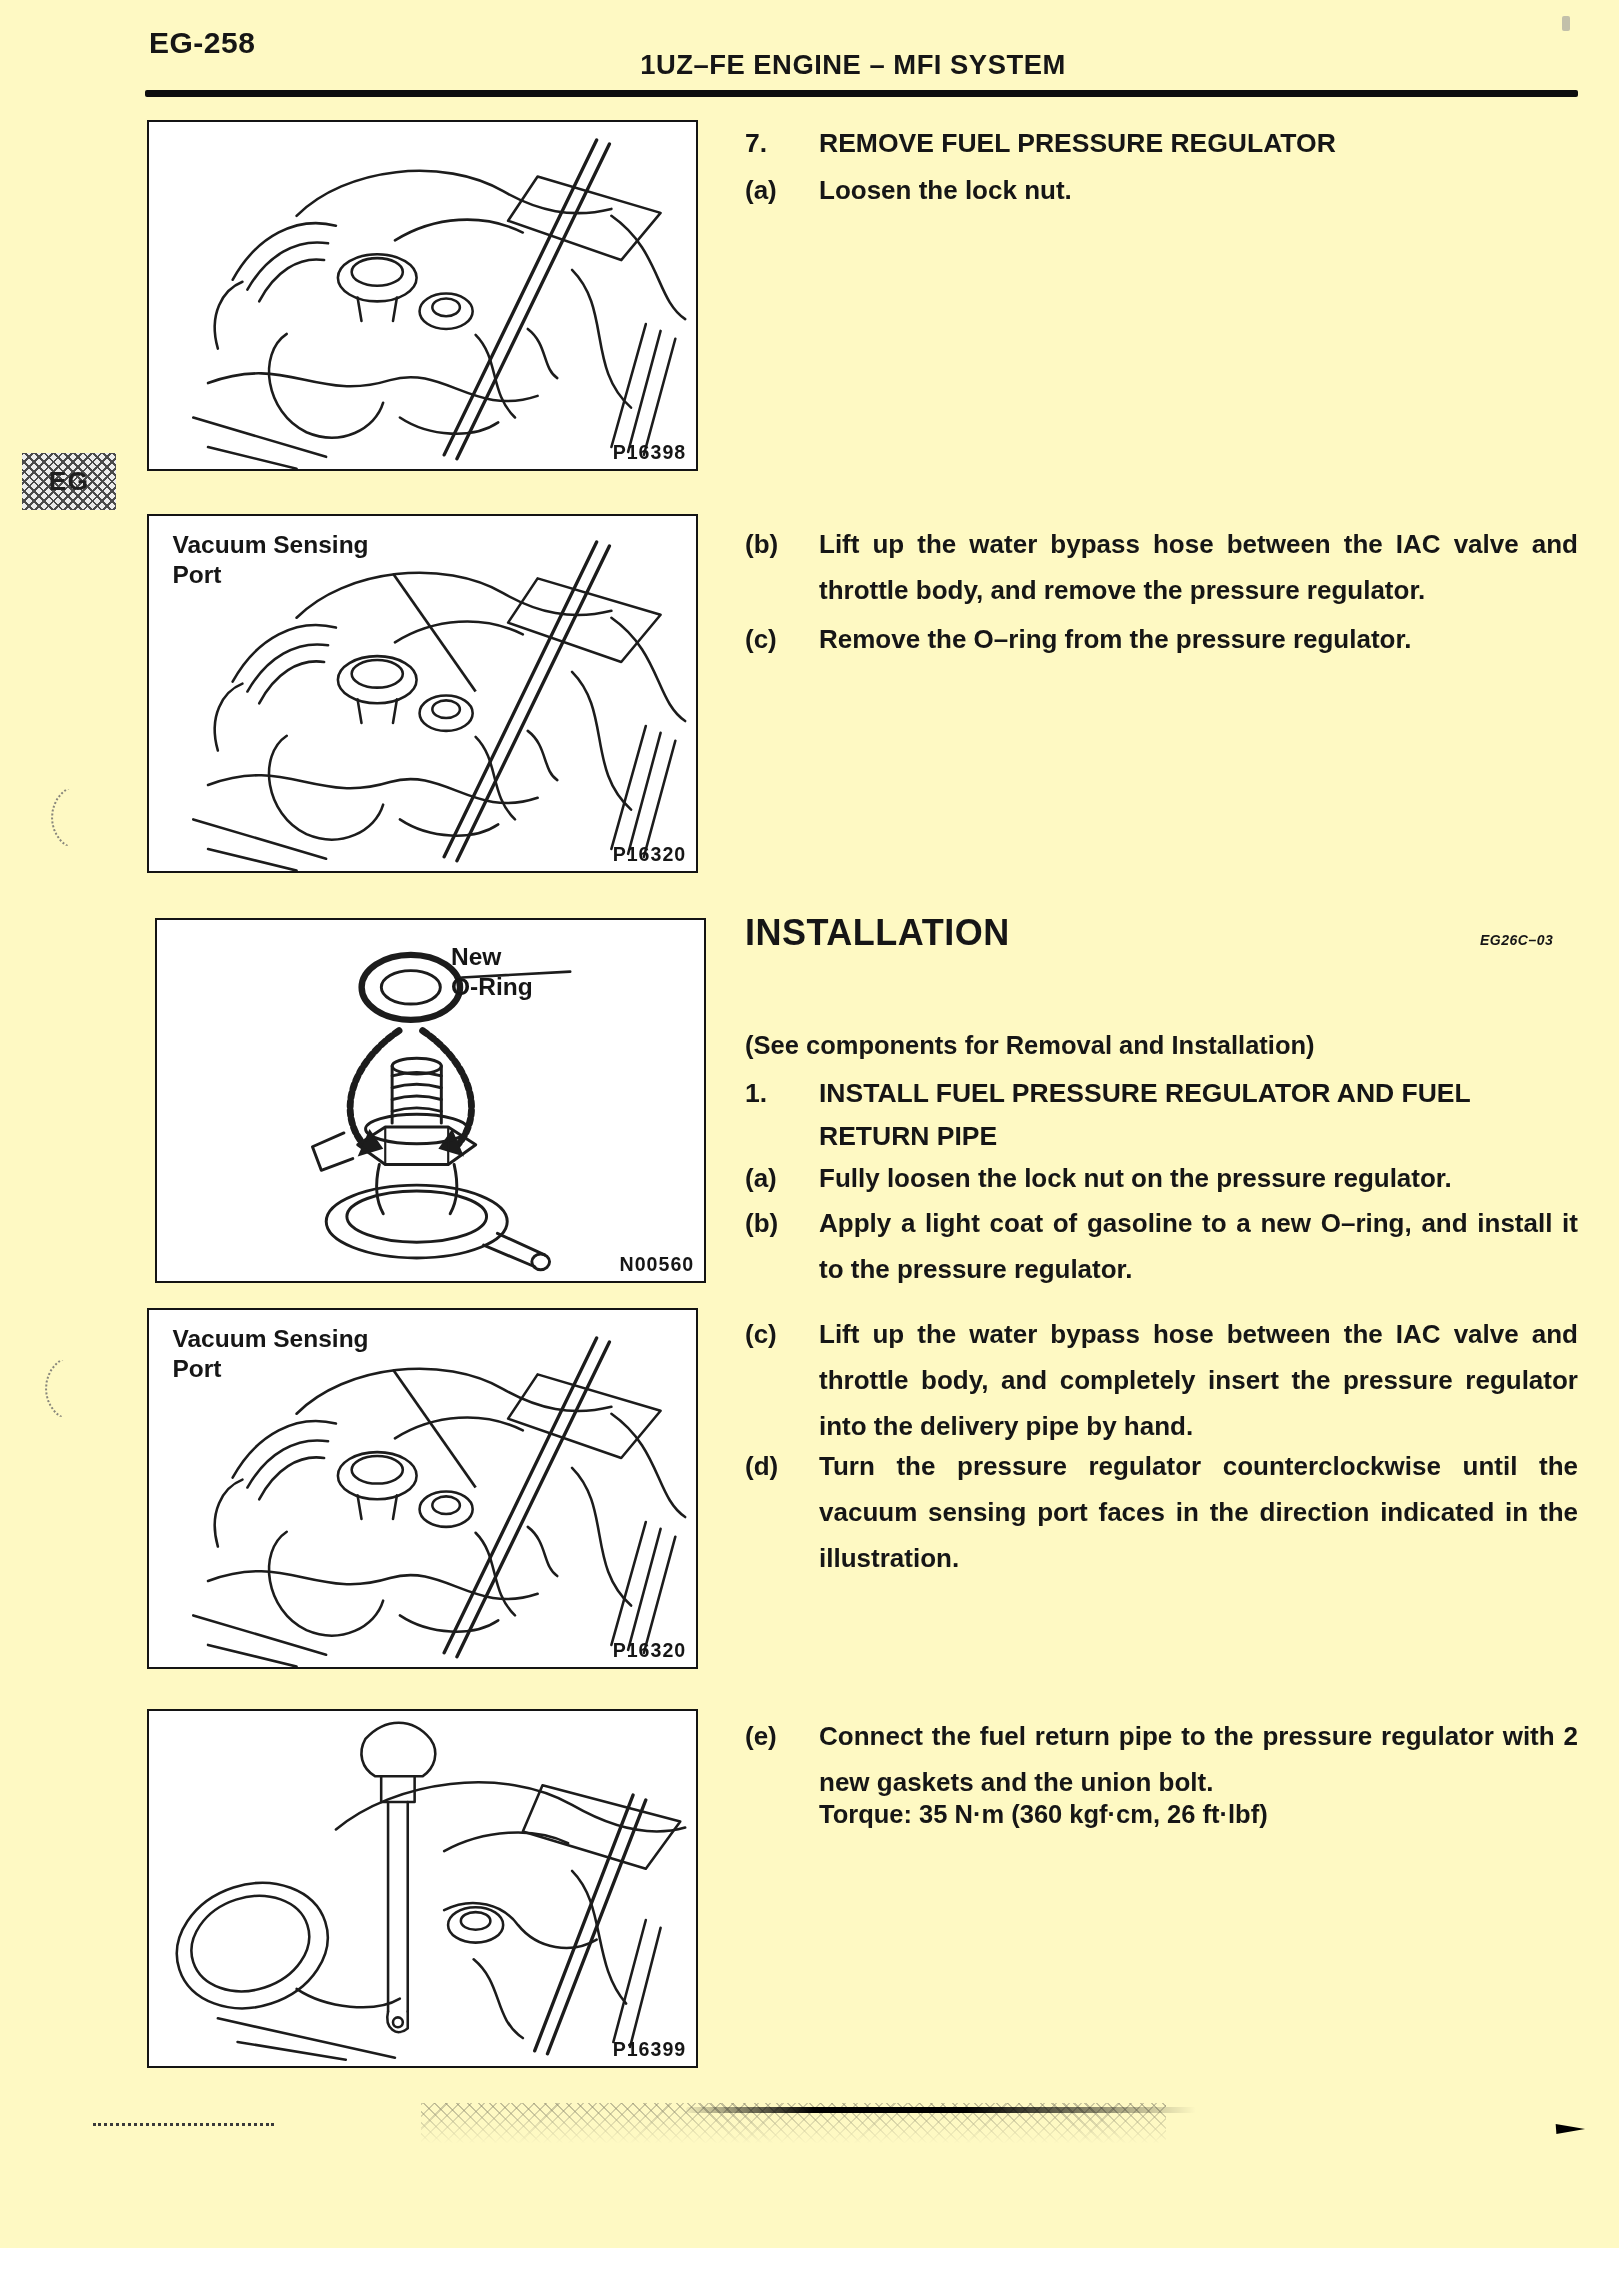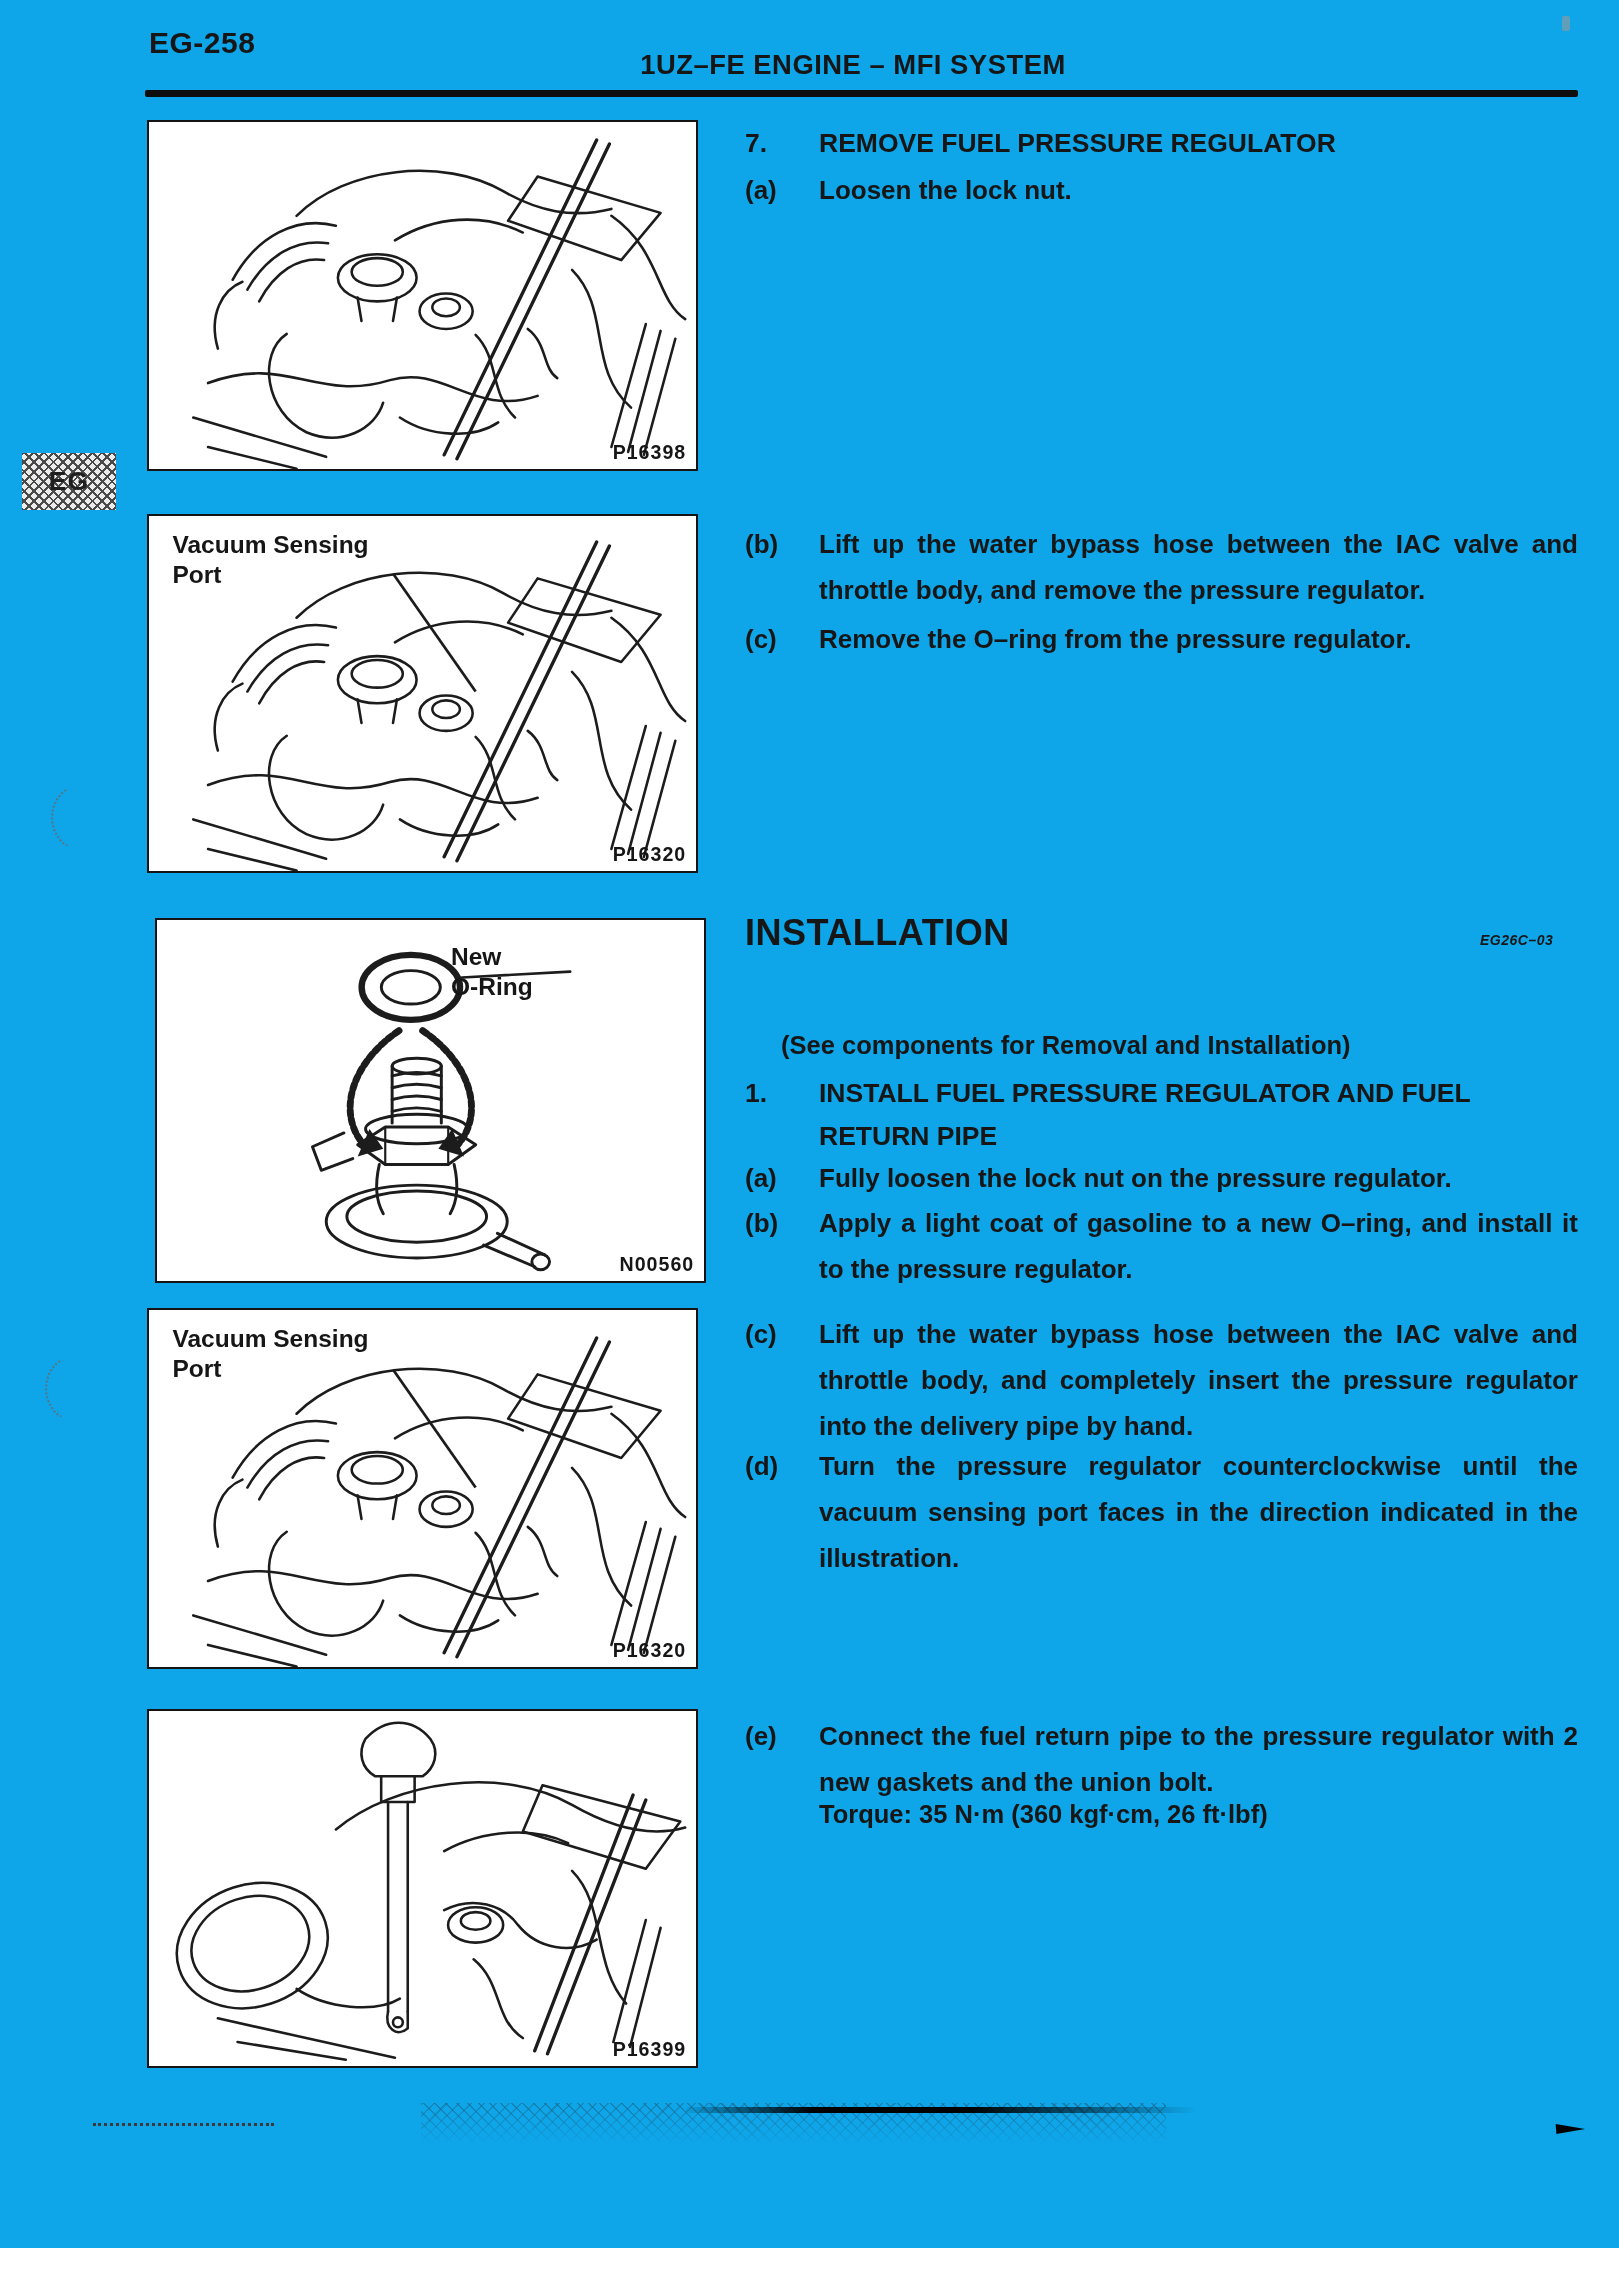--- a/index.html
+++ b/index.html
@@ -1,19 +1,19 @@
 <!DOCTYPE html>
 <html><head>
 <meta charset="utf-8">
 <style>
   html,body{margin:0;padding:0;background:#ffffff;}
   .page{
     position:relative;
     width:1619px;height:2248px;
-    background:#0ea5e9;
+    background:#fef9c3;
     font-family:"Liberation Sans", sans-serif;
     color:#161616;
     overflow:hidden;
   }
   
   .page-code{position:absolute;left:149px;top:25.5px;font-size:30px;font-weight:700;letter-spacing:0.5px;}
   .header-title{position:absolute;left:412px;top:49px;width:882px;text-align:center;font-size:27.4px;font-weight:700;letter-spacing:0.5px;}
   .header-rule{position:absolute;left:145px;top:90px;width:1433px;height:6.9px;background:#0e0e0e;border-radius:2px;}
   
   .eg-tab{
@@ -38,21 +38,21 @@
   .fig-label.oring{left:294px;top:21.6px;width:176px;}
   
   .step-head{position:absolute;left:745px;display:flex;font-size:26.5px;font-weight:700;line-height:43px;}
   .step-head .num{width:74px;flex:none;}
   .step-head .ttl{width:696px;}
   .item{position:absolute;left:745px;display:flex;font-size:26px;font-weight:600;line-height:46px;}
   .item .tag{width:74px;flex:none;}
   .item .txt{width:759px;text-align:justify;}
   .sec-code{position:absolute;left:1480px;top:932px;font-size:14px;font-weight:700;letter-spacing:0.5px;font-style:italic;}
   .inst-title{position:absolute;left:745px;top:904px;font-size:36px;font-weight:700;line-height:57px;letter-spacing:0.5px;}
-  .see-note{position:absolute;left:745px;top:1031px;font-size:25.5px;font-weight:700;margin-left:36px;}
+  .see-note{position:absolute;left:745px;top:1031px;font-size:25.5px;font-weight:700;}
   .torque{position:absolute;left:819px;top:1800px;font-size:25.5px;font-weight:700;}
   
   .arc-artifact{position:absolute;width:57px;height:63px;border:2.9px dotted #6a6a6a;border-radius:50%;clip-path:inset(8% 42% 8% 0);opacity:.8;}
   #arc1{left:51px;top:784px;}
   #arc2{left:45px;top:1355px;}
   .dotline-short{position:absolute;left:93px;top:2123px;width:181px;border-top:3.9px dotted #3a3a3a;}
   .smudge{
     position:absolute;left:421px;top:2103px;width:745px;height:43px;
     background:
       repeating-linear-gradient(45deg,rgba(40,40,40,.5) 0 1.5px,transparent 1.5px 7.8px),

